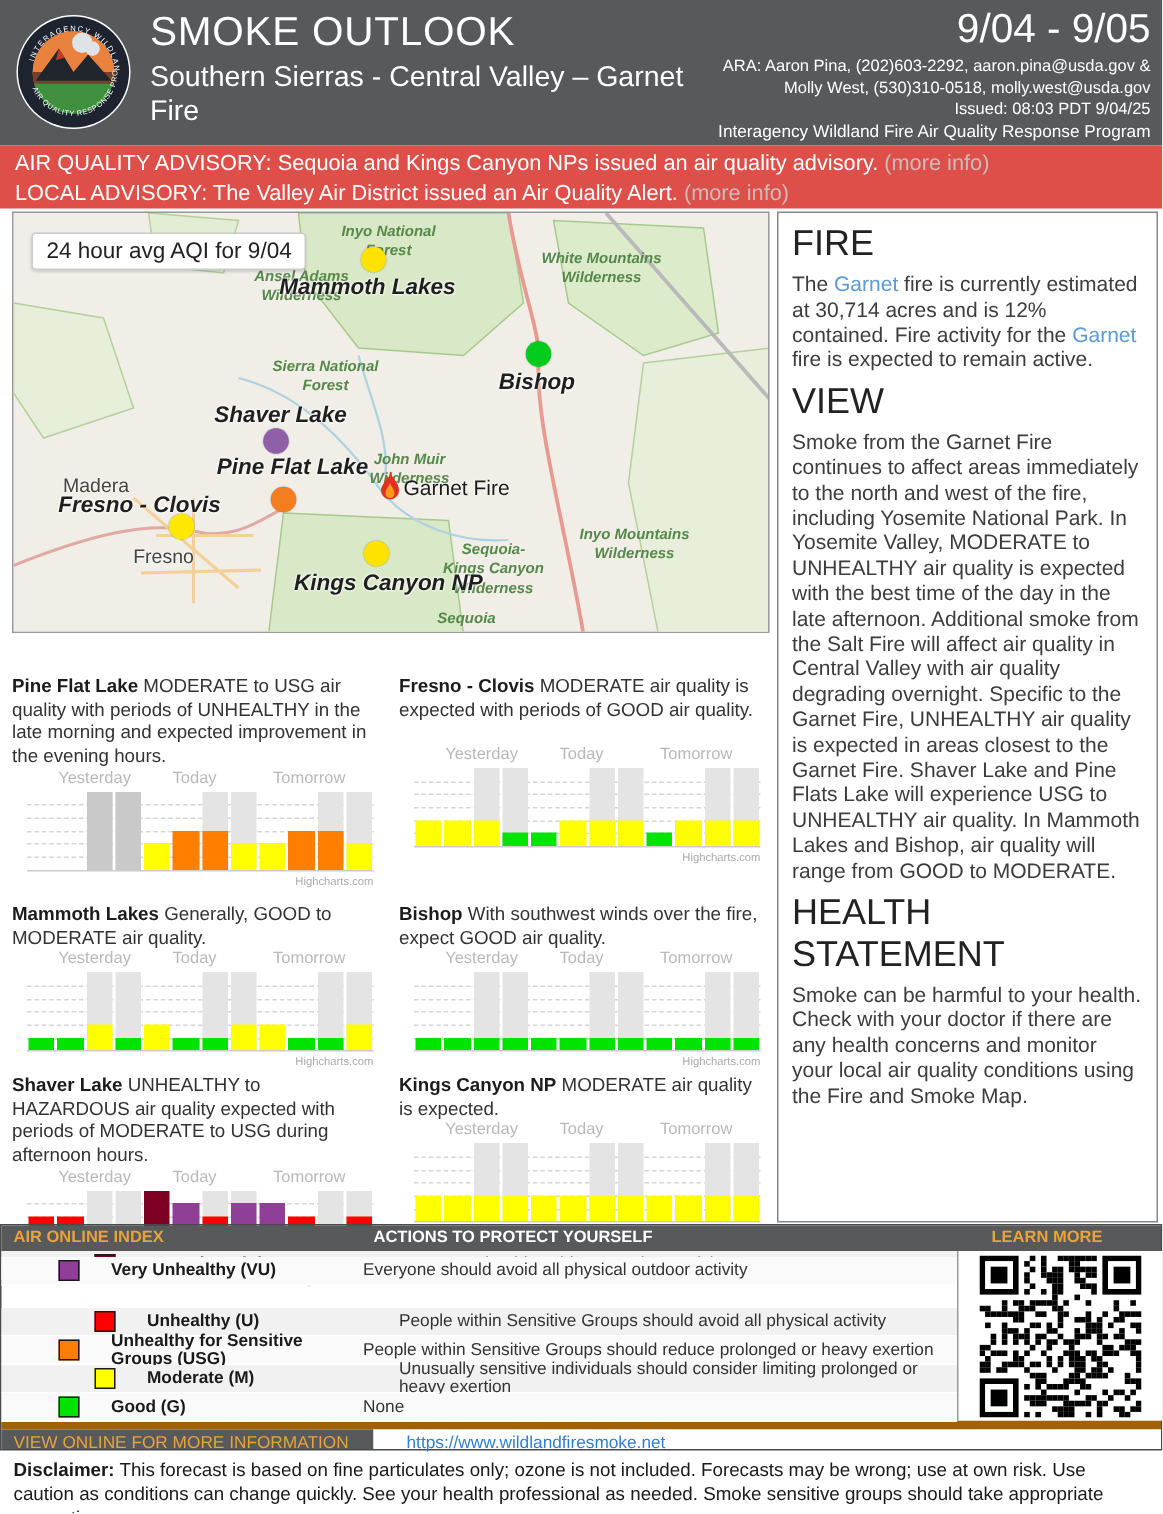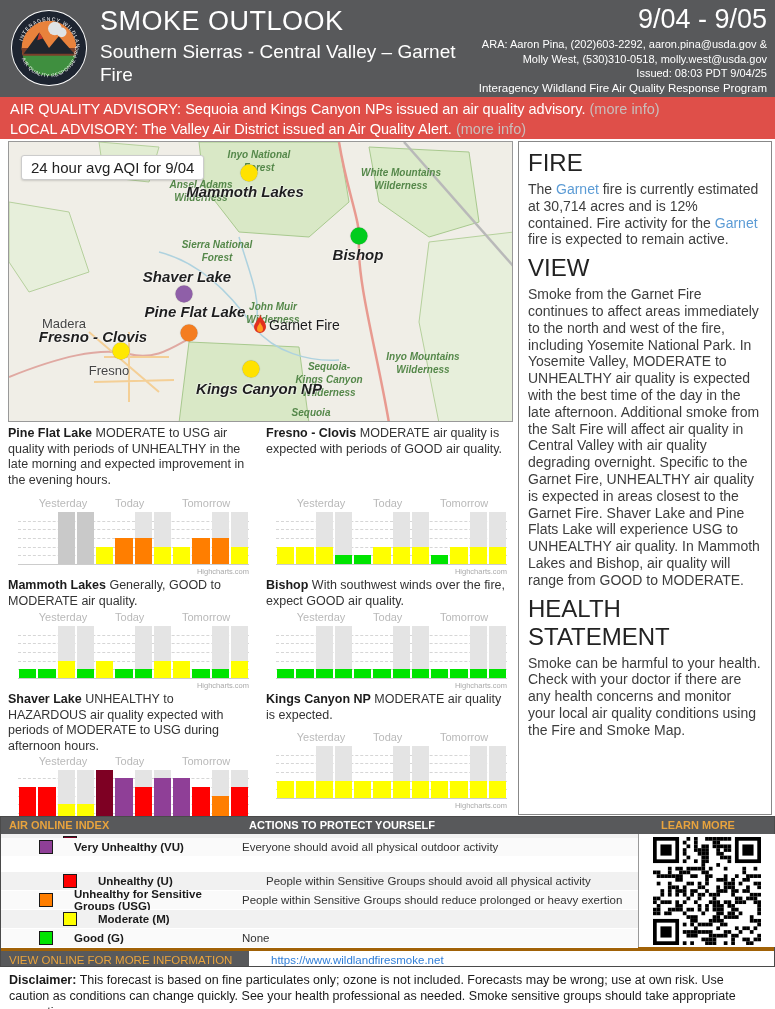--- a/index.html
+++ b/index.html
@@ -32,21 +32,21 @@
   .m-fire-label{position:absolute;color:#1a1a1a;font-size:14px;white-space:nowrap;text-shadow:0 0 2px #fff;}
 
   
   .right-panel{position:absolute;left:518px;top:141px;width:254px;height:674px;border:1px solid #888;background:#fff;padding:4px 9px;color:#3d3d3d;}
   .right-panel h2{margin:3px 0 4px 0;font-size:24px;font-weight:400;color:#222;}
   .right-panel p{margin:0 0 6px 0;font-size:14px;line-height:1.2;}
   .lnk{color:#5b9bd5;}
 
   
   .fc-grid{position:absolute;left:8px;top:426px;width:505px;height:388px;display:grid;grid-template-columns:247px 247px;grid-template-rows:152px 114px 120px;column-gap:11px;}
-  .panel{display:flex;flex-direction:column;}
+  .panel{display:flex;flex-direction:column;margin-top:24px;}
   .ptitle{font-size:12.5px;line-height:1.25;color:#333;padding-right:4px;}
   .ptitle b{color:#1c1c1c;}
   .chart{margin-top:auto;padding:0 6px 2px 10px;}
   .daylabels{position:relative;height:15px;font-size:11px;color:#b9b9b9;}
   .daylabels span{position:absolute;top:0;}
   .dl0{left:9%;} .dl1{left:42%;} .dl2{left:71%;}
   .plot{position:relative;height:53px;border-bottom:1px solid #ccc;display:flex;align-items:flex-end;}
   .grid{position:absolute;left:0;right:0;border-top:1px dashed #d6d6d6;height:0;}
   .slot{position:relative;flex:1;height:100%;margin:0 1px;}
   .slot .bgcol{position:absolute;left:0;right:0;top:0;bottom:0;background:#e4e4e4;}
@@ -59,21 +59,21 @@
   .th-aqi{position:absolute;left:8px;color:#e8a33d;}
   .th-act{position:absolute;left:248px;color:#fff;}
   .th-learn{position:absolute;left:660px;color:#e8a33d;}
   .tbl-rows{position:relative;height:113px;}
   .trow{position:absolute;left:0;width:637px;height:18px;display:flex;align-items:center;border-bottom:1px solid #fff;}
   .trow.odd{background:#f1f1f1;padding-left:24px;} .trow.even{background:#fafafa;}
   .swatch{width:14px;height:14px;margin-left:38px;border:1px solid #1a1a1a;flex:none;}
   .tlabel{font-size:11.5px;font-weight:bold;color:#1a1a1a;margin-left:21px;width:168px;flex:none;}
   .taction{font-size:11.5px;color:#333;}
   .qr-cell{position:absolute;left:637px;top:0;width:137px;height:113px;background:#fff;border-left:1px solid #999;display:flex;align-items:center;justify-content:center;}
-  .tbl-footer{height:19px;display:flex;border-top:4px solid #a16207;}
+  .tbl-footer{height:19px;display:flex;border-top:6px solid #a16207;}
   .tf-left{width:248px;background:#58595b;color:#e8a33d;font-size:11.5px;line-height:18px;padding-left:8px;flex:none;}
   .tf-right{flex:1;background:#fff;font-size:11.5px;line-height:18px;padding-left:22px;}
   .tf-right a{color:#2f7ed8;text-decoration:none;}
 
   
   .disclaimer{position:absolute;left:0;top:969px;width:775px;padding:3px 9px;font-size:12.5px;line-height:1.28;color:#1a1a1a;}
 </style>
 </head>
 <body>
 
@@ -881,20 +881,21 @@
           <div class="taction">People within Sensitive Groups should avoid all physical activity</div>
         </div>
         <div class="trow even" style="top: 57px; height: 19px;">
           <div class="swatch" style="background: rgb(255, 126, 0);"></div>
           <div class="tlabel">Unhealthy for Sensitive Groups (USG)</div>
           <div class="taction">People within Sensitive Groups should reduce prolonged or heavy exertion</div>
         </div>
         <div class="trow odd" style="top: 76px; height: 19px;">
           <div class="swatch" style="background: rgb(255, 255, 0);"></div>
           <div class="tlabel">Moderate (M)</div>
+          <div class="taction">Unusually sensitive individuals should consider limiting prolonged or heavy exertion</div>
         </div>
         <div class="trow even" style="top: 95px; height: 19px;">
           <div class="swatch" style="background: rgb(0, 228, 0);"></div>
           <div class="tlabel">Good (G)</div>
           <div class="taction">None</div>
         </div>
       </div>
     <div class="tbl-footer">
       <div class="tf-left">VIEW ONLINE FOR MORE INFORMATION</div>
       <div class="tf-right"><a href="#">https://www.wildlandfiresmoke.net</a></div>

